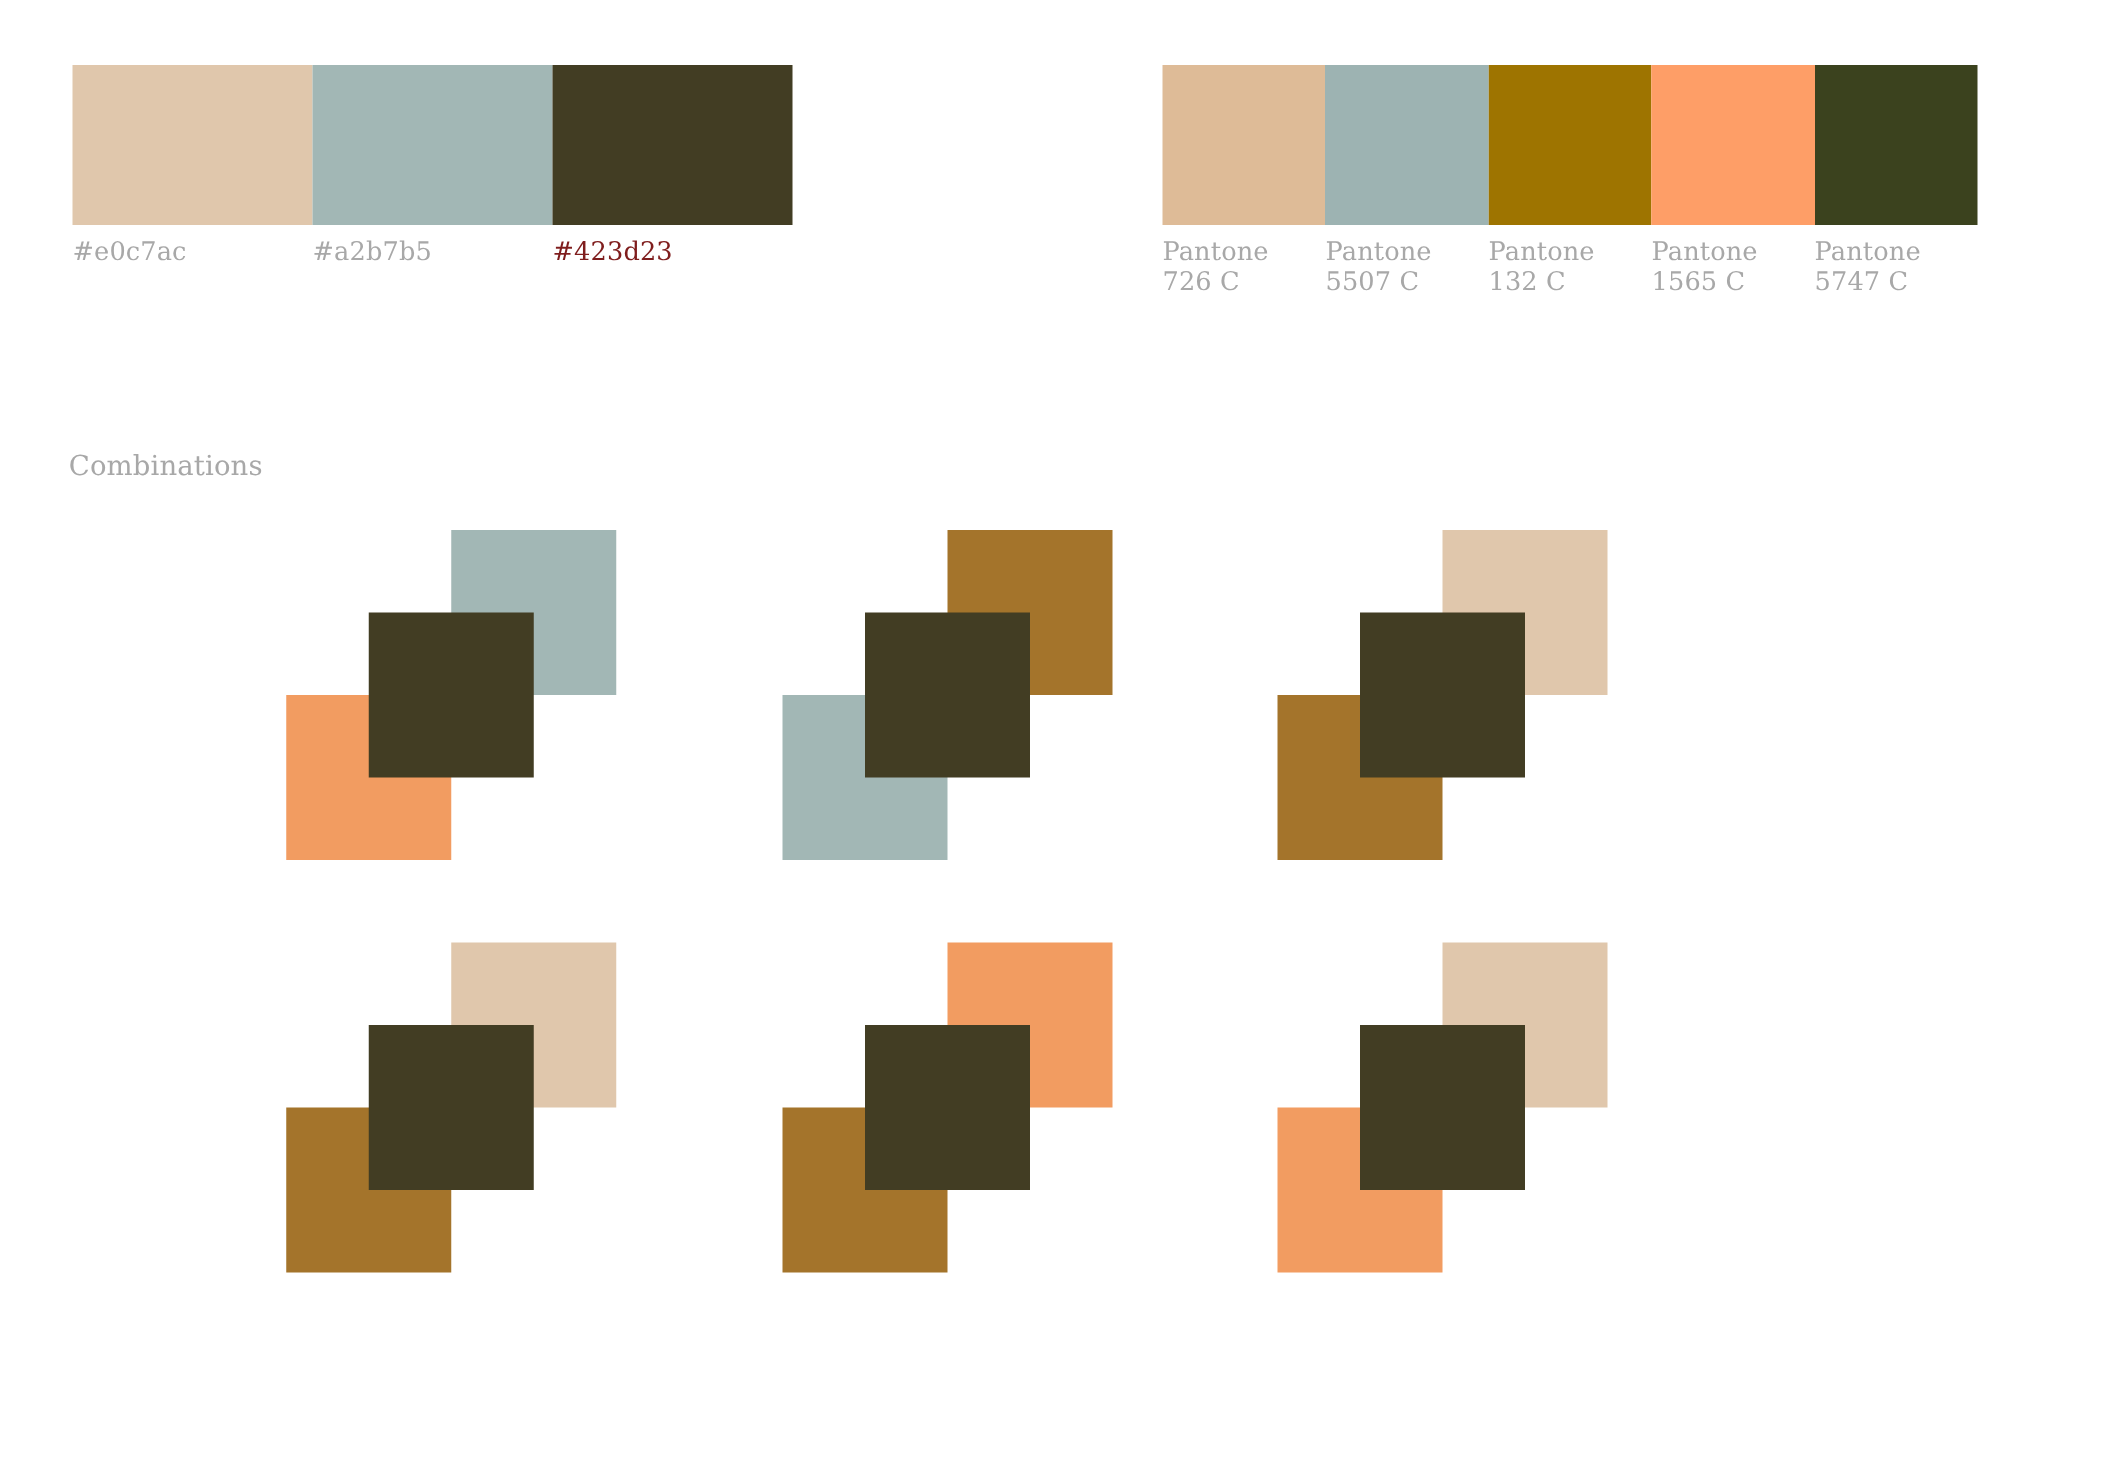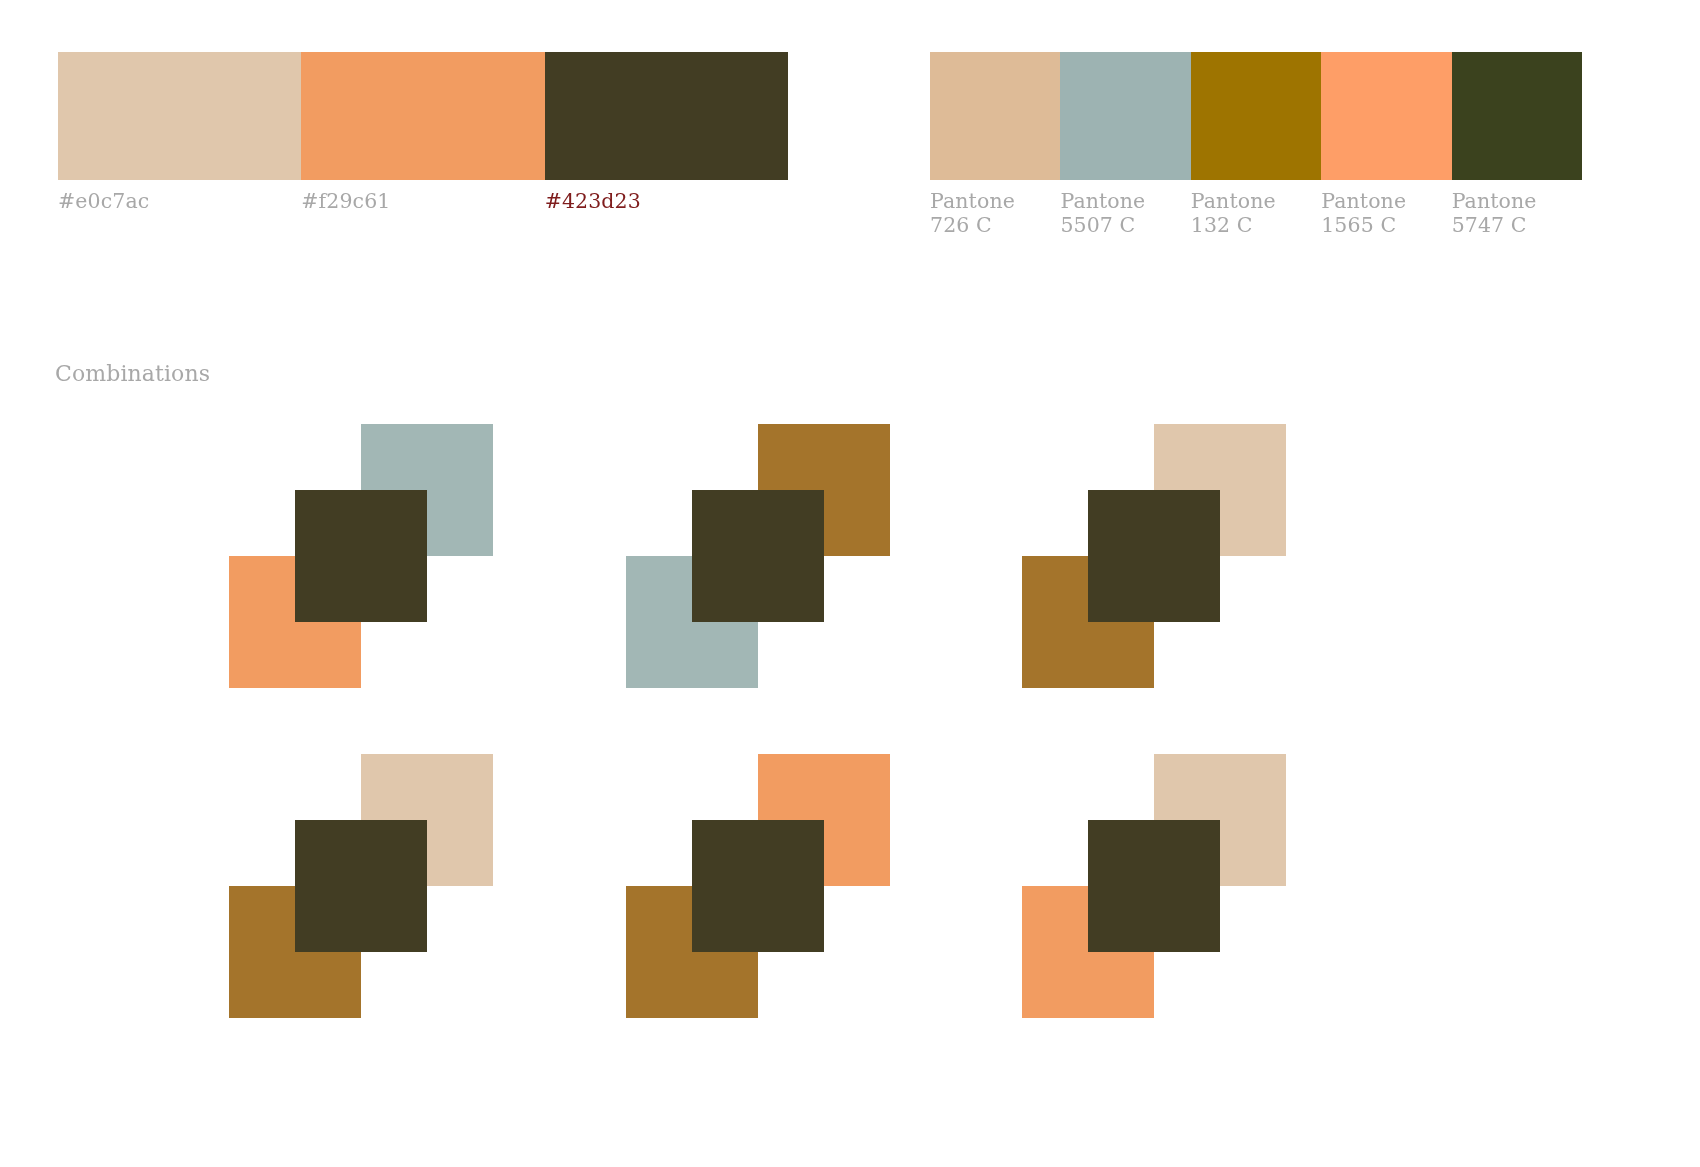--- a/index.html
+++ b/index.html
@@ -23,21 +23,21 @@
     width: 1700px;
     height: 1167px;
   }
 
   
   .palette-bar {
     position: absolute;
     display: flex;
     height: 128px;
   }
-  #hex-palette      { left: 58px;  top: 52px; width: 730px; }
+  #hex-palette      { left: 58px;  top: 52px; width: 576px; }
   #pantone-palette  { left: 930px; top: 52px; width: 652px; }
 
   .swatch-col {
     position: relative;
     flex: 1 1 0;
     height: 100%;
   }
   .swatch-chip {
     width: 100%;
     height: 100%;
@@ -98,26 +98,26 @@
 
 <div class="canvas">
 
   <div class="palette-bar" id="hex-palette">
 
     <div class="swatch-col">
       <div class="swatch-chip" style="background-color: rgb(224, 199, 172);"></div>
       <div class="swatch-label" style="color: rgb(168, 168, 168);">#e0c7ac</div>
     </div>
 
-
-
-    <div class="swatch-col">
-      <div class="swatch-chip" style="background-color: rgb(242, 156, 97);"></div>
-      <div class="swatch-label" style="color: rgb(168, 168, 168);">#f29c61</div>
-    </div>
+    <div class="swatch-col">
+      <div class="swatch-chip" style="background-color: rgb(162, 183, 181);"></div>
+      <div class="swatch-label" style="color: rgb(168, 168, 168);">#a2b7b5</div>
+    </div>
+
+
 
     <div class="swatch-col">
       <div class="swatch-chip" style="background-color: rgb(66, 61, 35);"></div>
       <div class="swatch-label" style="color: #7f1d1d;">#423d23</div>
     </div>
   </div>
 
   <div class="palette-bar" id="pantone-palette">
 
     <div class="swatch-col">

